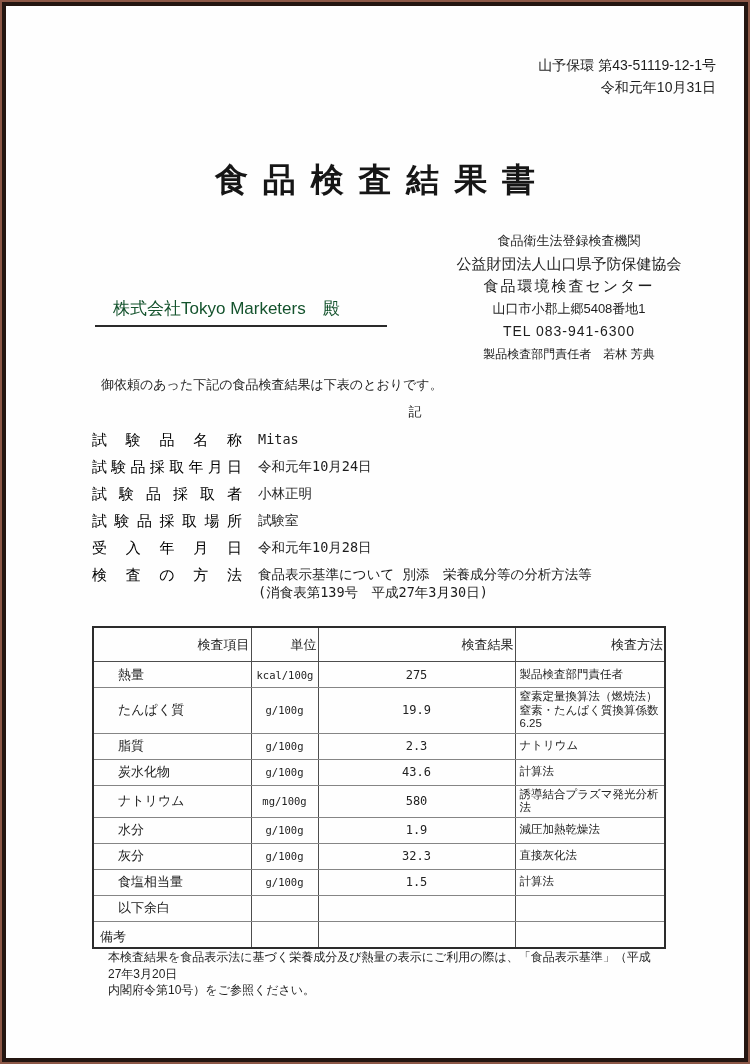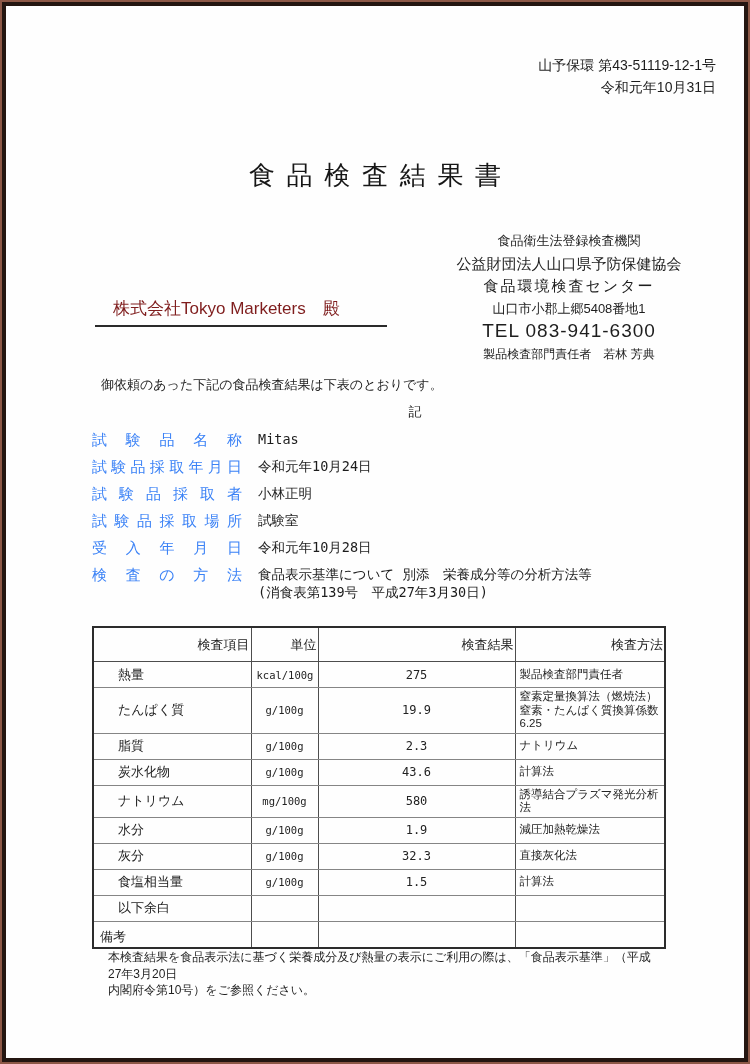--- a/index.html
+++ b/index.html
@@ -31,53 +31,53 @@
     color: #1d1d1d;
   }
 
   
   .doc-title {
     position: absolute;
     top: 156px;
     left: 0; right: 0;
     margin: 0;
     text-align: center;
-    font-size: 26px;
-    font-weight: 400;
+    font-size: 33px;
+    font-weight: 700;
     letter-spacing: 0.45em;
     text-indent: 0.45em;
     color: #161616;
   }
 
   
   .issuer {
     position: absolute;
     top: 228px;
     left: 407px;
     width: 320px;
     text-align: center;
     color: #1d1d1d;
   }
   .issuer .issuer-line { line-height: 22.5px; }
   .issuer .issuer-line:nth-child(1) { font-size: 13px; }
   .issuer .issuer-line:nth-child(2) { font-size: 15px; }
   .issuer .issuer-line:nth-child(3) { font-size: 15px; letter-spacing: 2px; }
   .issuer .issuer-line:nth-child(4) { font-size: 13px; }
-  .issuer .issuer-line:nth-child(5) { font-size: 19px; letter-spacing: 1px; }
+  .issuer .issuer-line:nth-child(5) { font-size: 14px; letter-spacing: 1px; }
   .issuer .issuer-line:nth-child(6) { font-size: 12px; }
 
   
   .addressee {
     position: absolute;
     top: 295px;
     left: 93px;
     width: 274px;
     padding: 0 0 5px 18px;
     font-size: 17px;
-    color: #7f1d1d;
+    color: #14532d;
     border-bottom: 2px solid #2a2a2a;
     white-space: nowrap;
   }
 
   .intro {
     position: absolute;
     top: 374px;
     left: 99px;
     font-size: 13px;
     color: #1d1d1d;
@@ -102,21 +102,21 @@
     display: flex;
     align-items: flex-start;
     margin-bottom: 7px;
     min-height: 20px;
   }
   .detail-label {
     flex: 0 0 150px;
     width: 150px;
     font-size: 15px;
     line-height: 20px;
-    color: #3b82f6;
+    color: #000000;
     text-align: justify;
     text-align-last: justify;
     text-justify: inter-character;
   }
   .detail-value {
     margin-left: 16px;
     font-size: 13.5px;
     line-height: 18px;
     color: #1c1c1c;
     white-space: pre-line;

